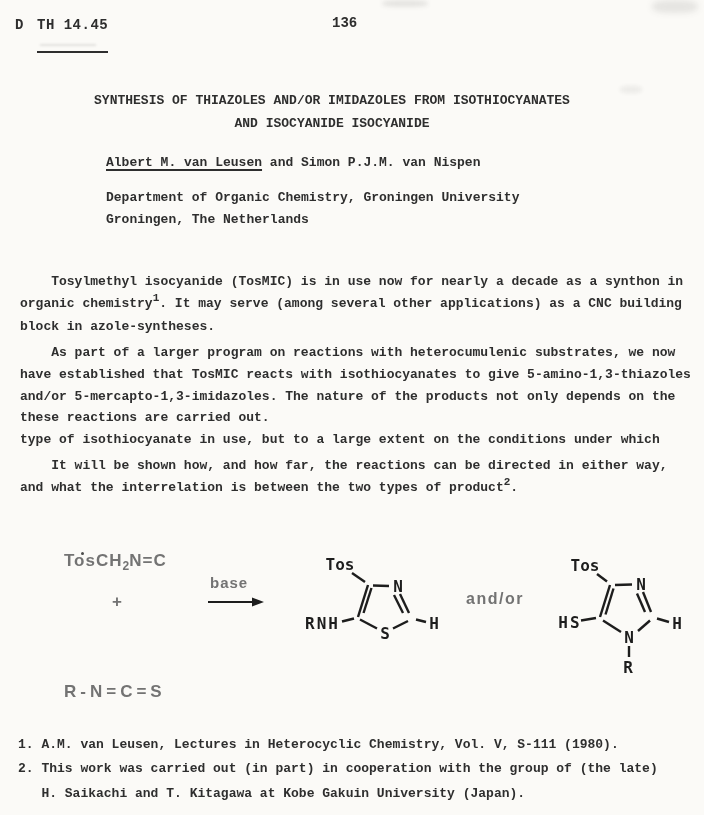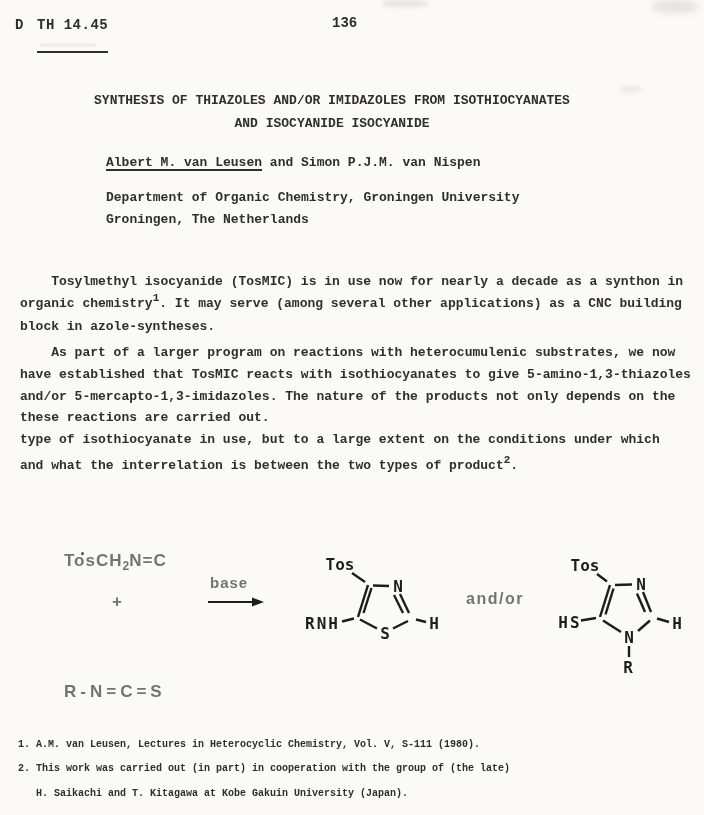--- a/index.html
+++ b/index.html
@@ -18,21 +18,21 @@
   .title{left:0;width:664px;text-align:center;top:89px;font-size:13px;line-height:23px;}
   .authors{left:106px;top:155px;font-size:13px;}
   .author-underline{text-decoration:underline;text-underline-offset:3px;text-decoration-thickness:1.5px;}
   .affil{left:106px;top:187px;font-size:13px;line-height:21.7px;}
   
   .para{left:20px;font-size:13px;line-height:21.8px;}
   .p1{top:271px;} .p2{top:342px;} .p3{top:455px;}
   .sup{font-size:11px;position:relative;top:-6px;}
   .subn{font-size:12px;position:relative;top:4px;letter-spacing:0;}
   
-  .footnotes{left:18px;top:733px;font-size:10px;line-height:24.3px;}
+  .footnotes{left:18px;top:733px;font-size:13px;line-height:24.3px;}
   
   .chem{font-family:Liberation Sans, sans-serif;font-weight:bold;color:#737373;}
   .reactant1{left:64px;top:551px;font-size:17px;letter-spacing:1px;}
   .plus{left:112px;top:592px;font-size:17px;}
   .reactant2{left:64px;top:634px;font-size:17px;letter-spacing:4px;margin-top:48px;}
   .baselabel{left:210px;top:574px;font-size:15px;letter-spacing:1px;}
   .andor{left:466px;top:590px;font-size:16px;letter-spacing:1.5px;}
   .struct{position:absolute;}
   .struct text{font-family:"DejaVu Sans Mono", monospace;font-weight:bold;fill:#1d1d1d;font-size:16px;}
   .dot-artifact{left:81px;top:552px;width:3px;height:3px;background:#2e2e2e;border-radius:50%;opacity:.85;}
@@ -77,20 +77,21 @@
 
   <div class="abs para p2">
     <div class="ln">    As part of a larger program on reactions with heterocumulenic substrates, we now</div>
     <div class="ln">have established that TosMIC reacts with isothiocyanates to give 5-amino-1,3-thiazoles</div>
     <div class="ln">and/or 5-mercapto-1,3-imidazoles. The nature of the products not only depends on the</div>
     <div class="ln">these reactions are carried out.</div>
     <div class="ln">type of isothiocyanate in use, but to a large extent on the conditions under which</div>
   </div>
 
   <div class="abs para p3">
+    <div class="ln">    It will be shown how, and how far, the reactions can be directed in either way,</div>
     <div class="ln"><span>and what the interrelation is between the two types of product</span><span class="sup">2</span><span>.</span></div>
   </div>
 
   <div class="abs chem reactant1 ln"><span>TosCH</span><span class="subn">2</span><span>N=C</span></div>
   <div class="abs dot-artifact"></div>
 
   <div class="abs chem plus">+</div>
 
   <div class="abs chem reactant2 ln">R-N=C=S</div>
 

